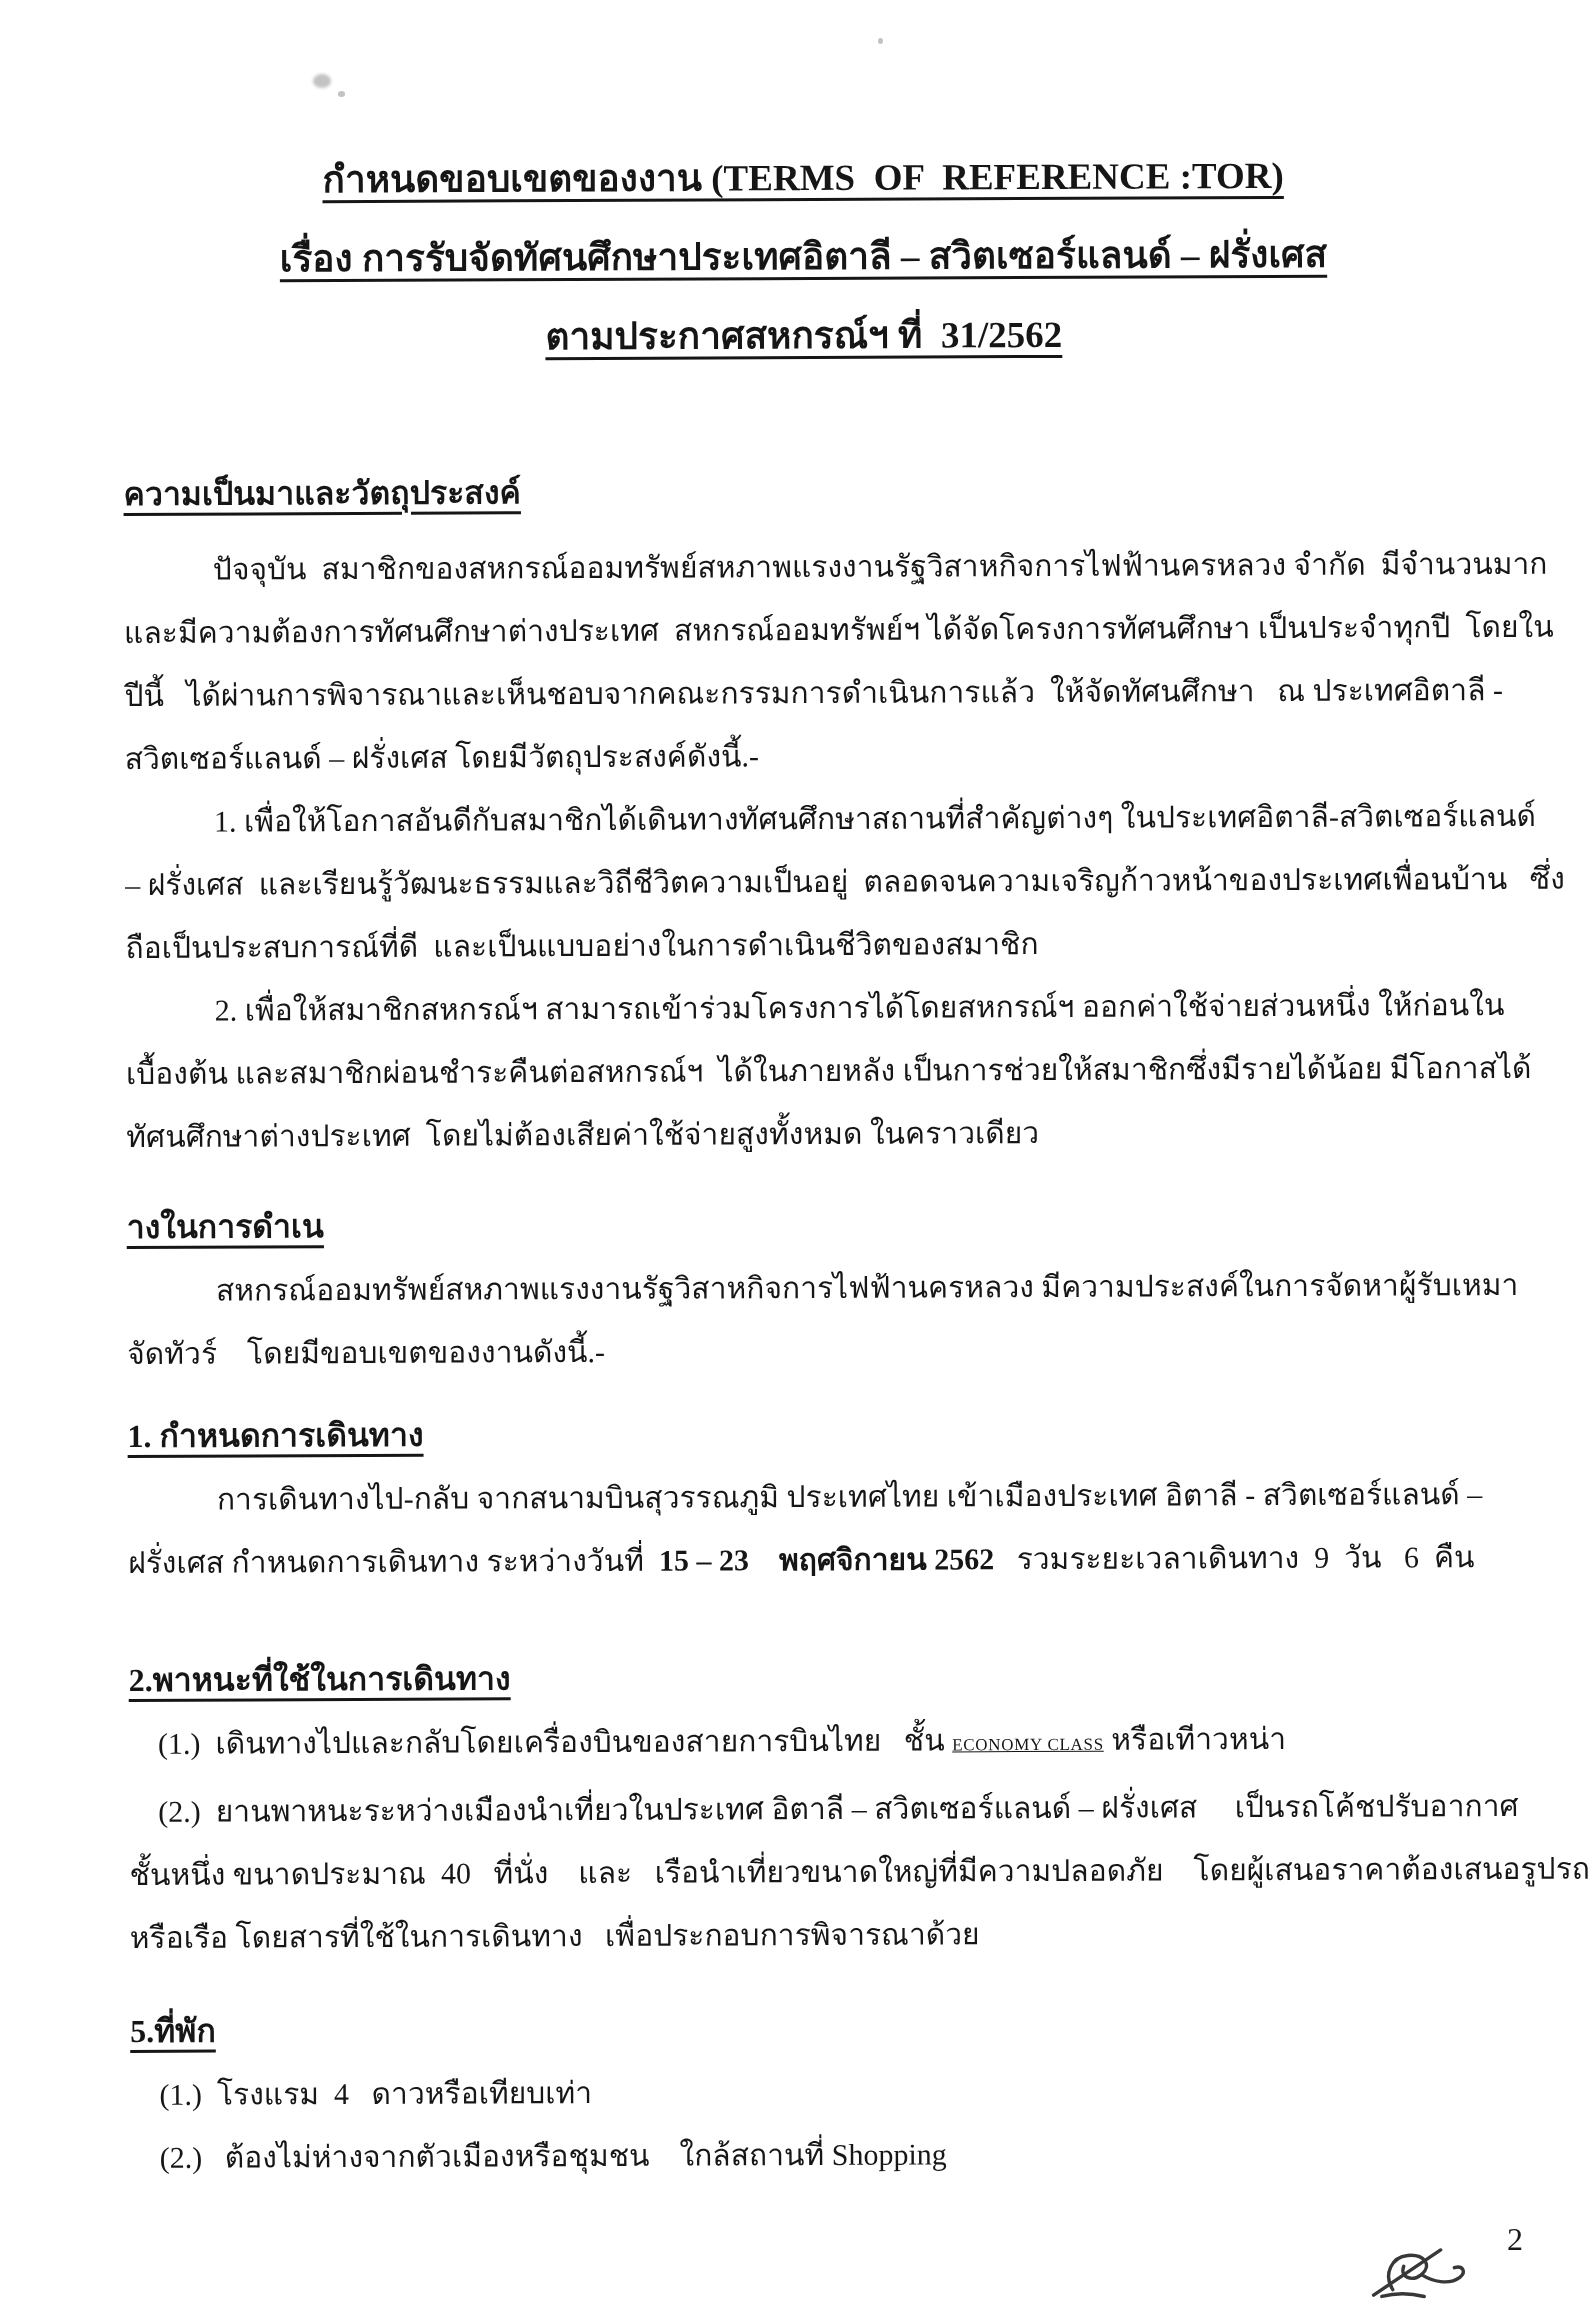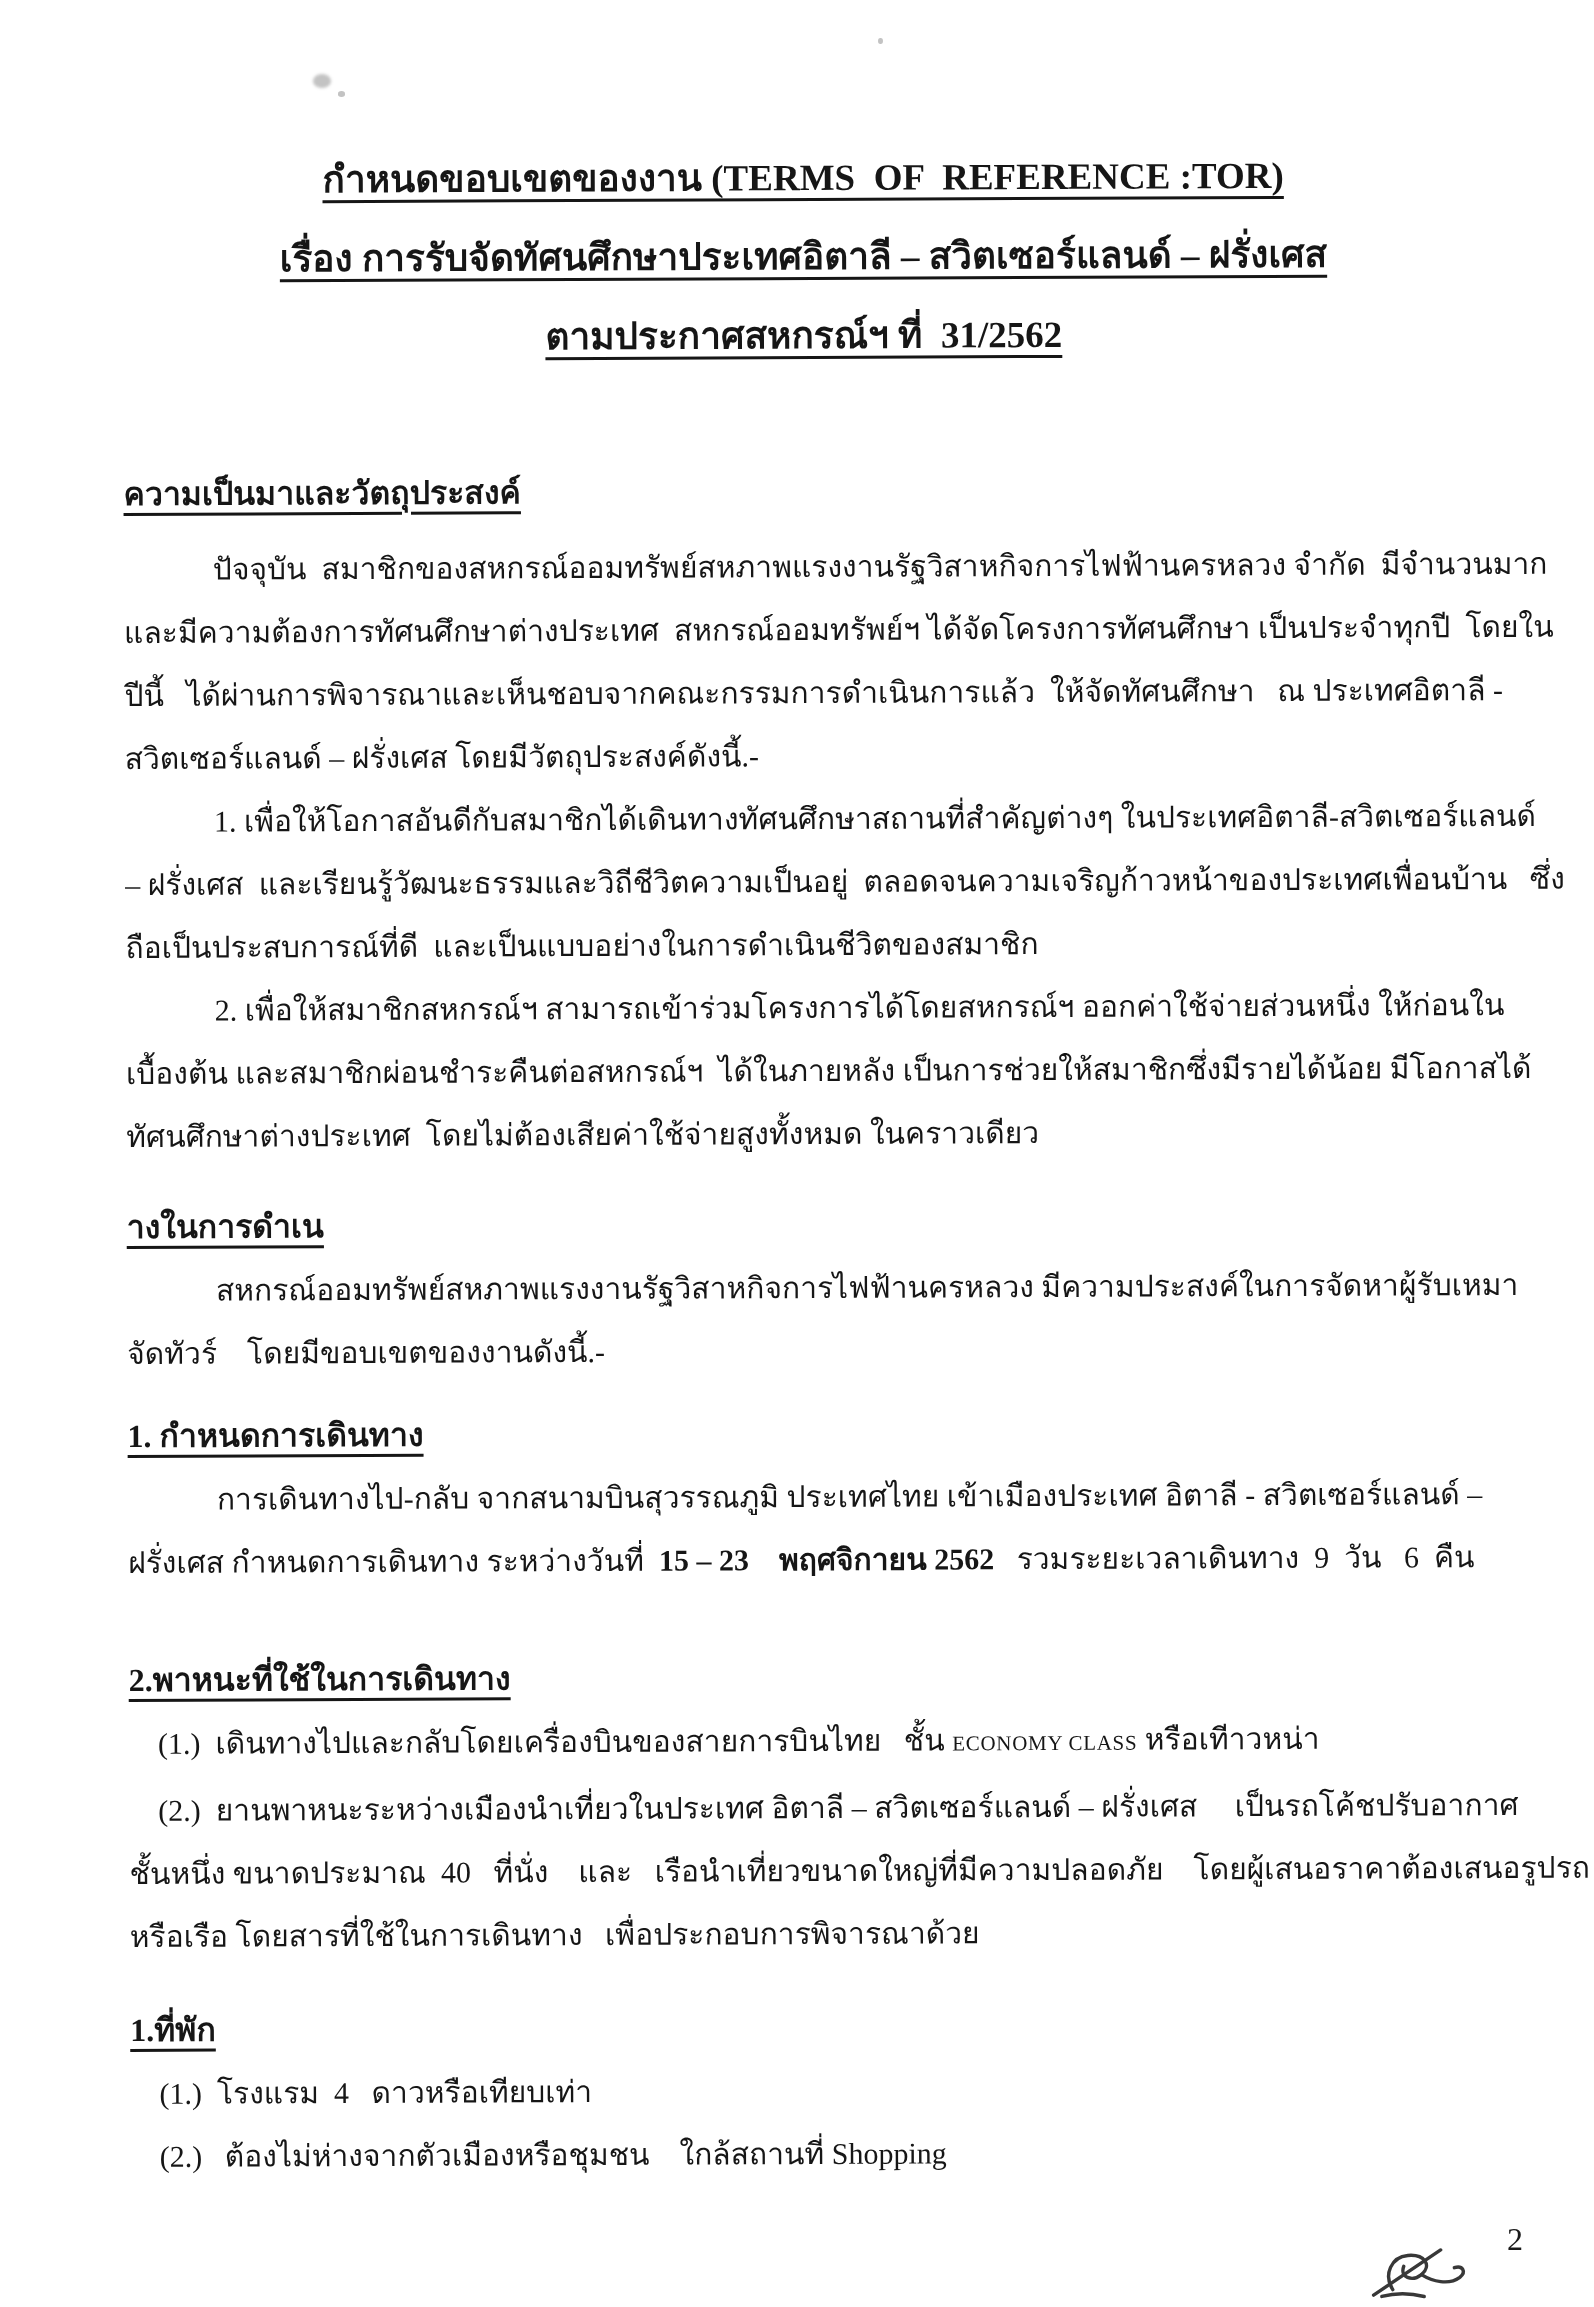--- a/index.html
+++ b/index.html
@@ -41,21 +41,21 @@
     font-size:32px;
   }
   .heading.gap-a { margin-top:27.5px; }
   .heading.gap-b { margin-top:20.6px; }
   .heading.gap-c { margin-top:55px; }
   .heading.gap-d { margin-top:31px; }
   .after-h { margin-bottom:12.4px; }
   .indent { padding-left:89px; }
   .hang { padding-left:29px; }
   .b { font-weight:bold; }
-  .caps { font-size:21px; letter-spacing:0.7px; }
+  .caps { font-size:17px; letter-spacing:0.7px;text-decoration:underline; }
   .page-number {
     position:absolute;
     right:71px; top:2221px;
     font-size:32px;
     color:#1a1a1a;
   }
   .signature {
     position:absolute;
     left:1369px; top:2239px;
   }
@@ -99,21 +99,21 @@
     <div class="line heading gap-b"><span class="ul">1. กำหนดการเดินทาง</span></div>
     <div class="line indent">การเดินทางไป-กลับ จากสนามบินสุวรรณภูมิ ประเทศไทย เข้าเมืองประเทศ อิตาลี - สวิตเซอร์แลนด์ –</div>
     <div class="line"><span>ฝรั่งเศส กำหนดการเดินทาง ระหว่างวันที่  </span><span class="b">15 – 23    พฤศจิกายน 2562</span><span>   รวมระยะเวลาเดินทาง  9  วัน   6  คืน</span></div>
 
     <div class="line heading gap-c"><span class="ul">2.พาหนะที่ใช้ในการเดินทาง</span></div>
     <div class="line hang"><span>(1.)  เดินทางไปและกลับโดยเครื่องบินของสายการบินไทย   ชั้น </span><span class="caps">ECONOMY CLASS</span><span> หรือเทีาวหน่า</span></div>
     <div class="line hang">(2.)  ยานพาหนะระหว่างเมืองนำเที่ยวในประเทศ อิตาลี – สวิตเซอร์แลนด์ – ฝรั่งเศส     เป็นรถโค้ชปรับอากาศ</div>
     <div class="line">ชั้นหนึ่ง ขนาดประมาณ  40   ที่นั่ง    และ   เรือนำเที่ยวขนาดใหญ่ที่มีความปลอดภัย    โดยผู้เสนอราคาต้องเสนอรูปรถ</div>
     <div class="line">หรือเรือ โดยสารที่ใช้ในการเดินทาง   เพื่อประกอบการพิจารณาด้วย</div>
 
-    <div class="line heading gap-d"><span class="ul">1.ที่พัก</span></div>
+    <div class="line heading gap-d"><span class="ul">5.ที่พัก</span></div>
     <div class="line hang">(1.)  โรงแรม  4   ดาวหรือเทียบเท่า</div>
     <div class="line hang">(2.)   ต้องไม่ห่างจากตัวเมืองหรือชุมชน    ใกล้สถานที่ Shopping</div>
 
   </div>
 
   <div class="page-number">2</div>
 
   <svg class="signature" width="131" height="65" viewBox="0 0 190 95">
     <g fill="none" stroke="#1d1d1d" stroke-width="5" stroke-linecap="round" opacity="0.88">
       <path d="M6,82 L104,16"></path>

